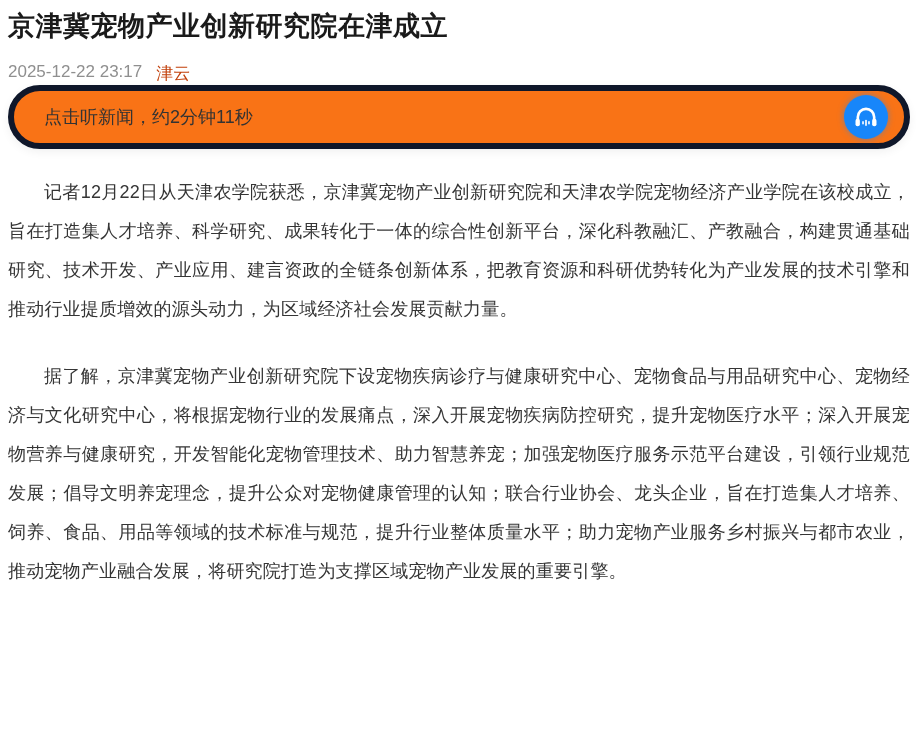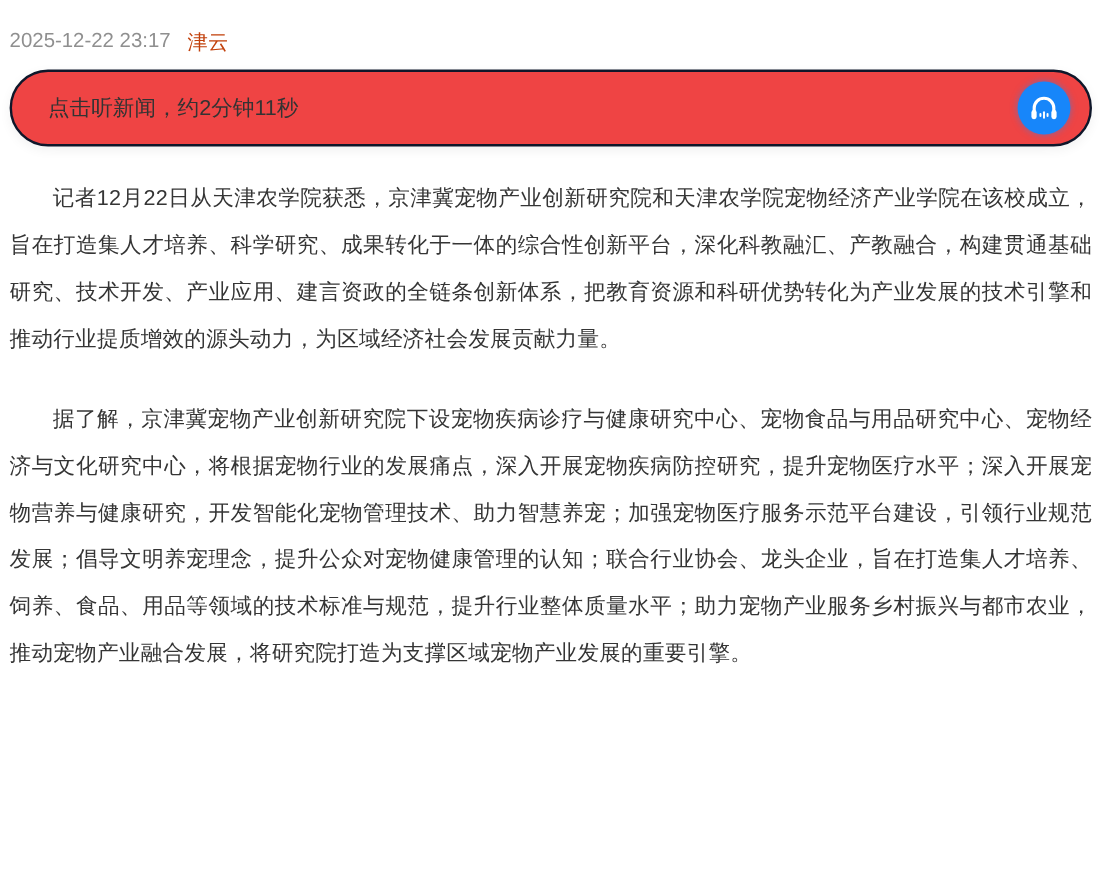--- a/index.html
+++ b/index.html
@@ -25,30 +25,30 @@
   .meta-row {
     display: flex;
     align-items: flex-start;
     gap: 14px;
     margin-top: 18px;
     font-size: 17px;
   }
   .publish-time { color: #8f8f8f; }
   .source-name  { color: #c2410c; }
   .listen-bar {
-    margin-top: 11px;
+    margin-top: 0;
     height: 64px;
-    border: 2px solid #0f172a;
+    border: 6px solid #0f172a;
     border-radius: 32px;
     box-shadow: 0 3px 10px rgba(0,0,0,0.06);
     display: flex;
     align-items: center;
     padding: 0 16px 0 30px;
     cursor: pointer;
-    background: #ef4444;
+    background: #f97316;
   }
   .listen-label {
     font-size: 18px;
     color: #333333;
     flex: 1;
   }
   .listen-btn {
     width: 44px;
     height: 44px;
     border-radius: 50%;
@@ -72,20 +72,21 @@
     text-indent: 2em;
     margin-bottom: 28px;
     letter-spacing: 0.2px;
   }
 </style>
 </head>
 <body>
 
 <div class="page">
 
+  <h1 class="article-title">京津冀宠物产业创新研究院在津成立</h1>
 
   <div class="meta-row">
     <span class="publish-time">2025-12-22 23:17</span>
     <span class="source-name">津云</span>
   </div>
 
   <div class="listen-bar">
     <span class="listen-label">点击听新闻，约2分钟11秒</span>
     <button class="listen-btn">
       <span style="display:flex;">

